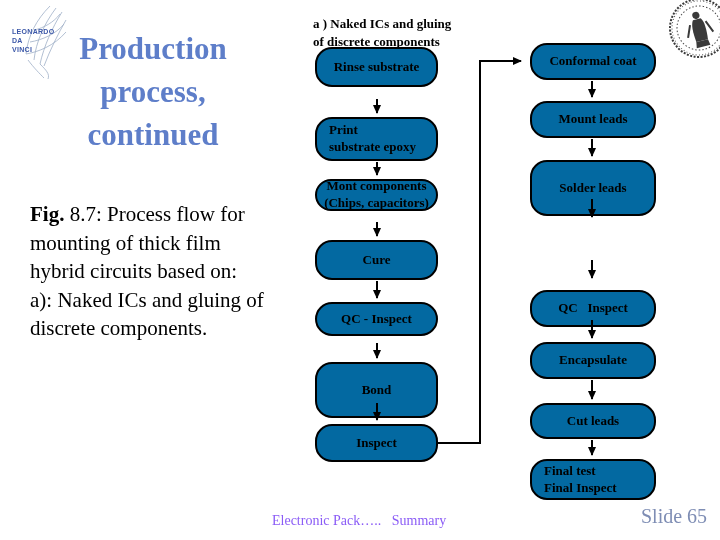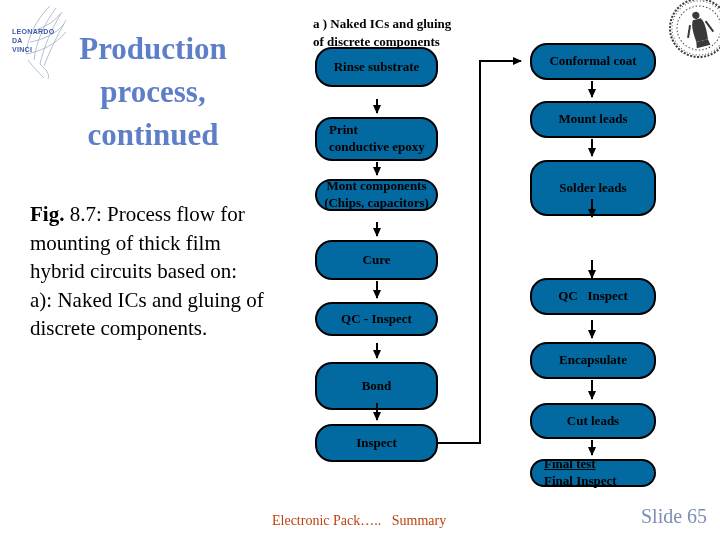--- a/index.html
+++ b/index.html
@@ -39,21 +39,21 @@
     font-size:13px; font-weight:bold; text-align:center;
     line-height:1.3; white-space:pre-line; padding:2px 5px;
   }
   .fc-box.align-left { justify-content:flex-start; text-align:left; padding-left:12px; }
   .col-left  { left:315px; width:123px; }
   .col-right { left:530px; width:126px; }
   
   .arrows { position:absolute; left:0; top:0; pointer-events:none; }
   
   .footer-left {
-    position:absolute; left:272px; top:513px; font-size:14px; color:#c2410c;
+    position:absolute; left:272px; top:513px; font-size:14px; color:#8b5cf6;
   }
   .footer-right {
     position:absolute; left:641px; top:505px; font-size:20px; color:#7e8db4;
   }
   
   .seal { position:absolute; left:666px; top:-3px; }
 </style>
 </head>
 <body>
 
@@ -98,35 +98,35 @@
 mounting of thick film
 hybrid circuits based on:
 a): Naked ICs and gluing of
 discrete components.</span></div>
 
   <div class="fc-heading">a ) Naked ICs and gluing
 of discrete components</div>
 
   <div class="fc-box col-left" style="top:47px;height:40px;">Rinse substrate</div>
   <div class="fc-box col-left align-left" style="top:117px;height:44px;">Print
-conductive epoxy</div>
+substrate epoxy</div>
   <div class="fc-box col-left" style="top:179px;height:32px;">Mont components
 (Chips, capacitors)</div>
   <div class="fc-box col-left" style="top:240px;height:40px;">Cure</div>
   <div class="fc-box col-left" style="top:302px;height:34px;">QC - Inspect</div>
-  <div class="fc-box col-left" style="top:362px;height:48px;">Bond</div>
+  <div class="fc-box col-left" style="top:362px;height:56px;">Bond</div>
   <div class="fc-box col-left" style="top:424px;height:38px;">Inspect</div>
 
   <div class="fc-box col-right" style="top:43px;height:37px;">Conformal coat</div>
   <div class="fc-box col-right" style="top:101px;height:37px;">Mount leads</div>
   <div class="fc-box col-right" style="top:160px;height:56px;">Solder leads</div>
-  <div class="fc-box col-right" style="top:278px;height:37px;">QC &nbsp; Inspect</div>
+  <div class="fc-box col-right" style="top:290px;height:37px;">QC &nbsp; Inspect</div>
   <div class="fc-box col-right" style="top:342px;height:37px;text-align:center;">Encapsulate</div>
   <div class="fc-box col-right" style="top:403px;height:36px;">Cut leads</div>
-  <div class="fc-box col-right align-left" style="top:459px;height:28px;text-decoration:underline;">Final test
+  <div class="fc-box col-right align-left" style="top:459px;height:41px;">Final test
 Final Inspect</div>
 
   <svg class="arrows" width="720" height="540" viewBox="0 0 720 540">
     <defs>
       <marker id="ah" markerWidth="11" markerHeight="10" refX="8" refY="4" orient="auto" markerUnits="userSpaceOnUse">
         <path d="M0,0 L9,4 L0,8 Z" fill="#000"></path>
       </marker>
     </defs>
     <g stroke="#000" stroke-width="2" fill="none">
 

